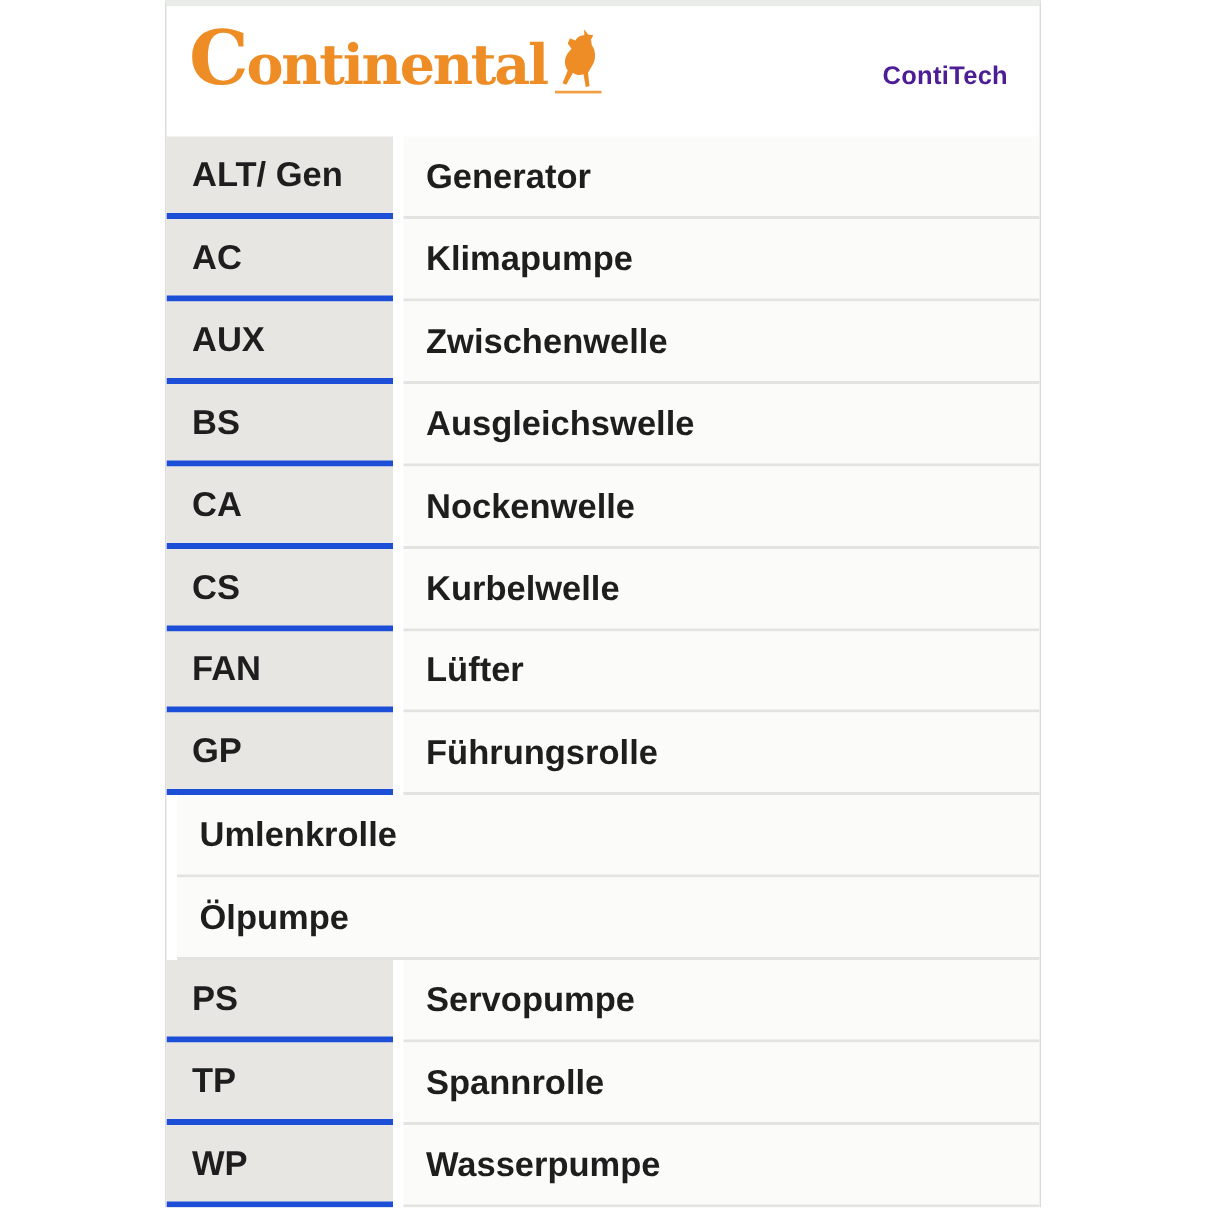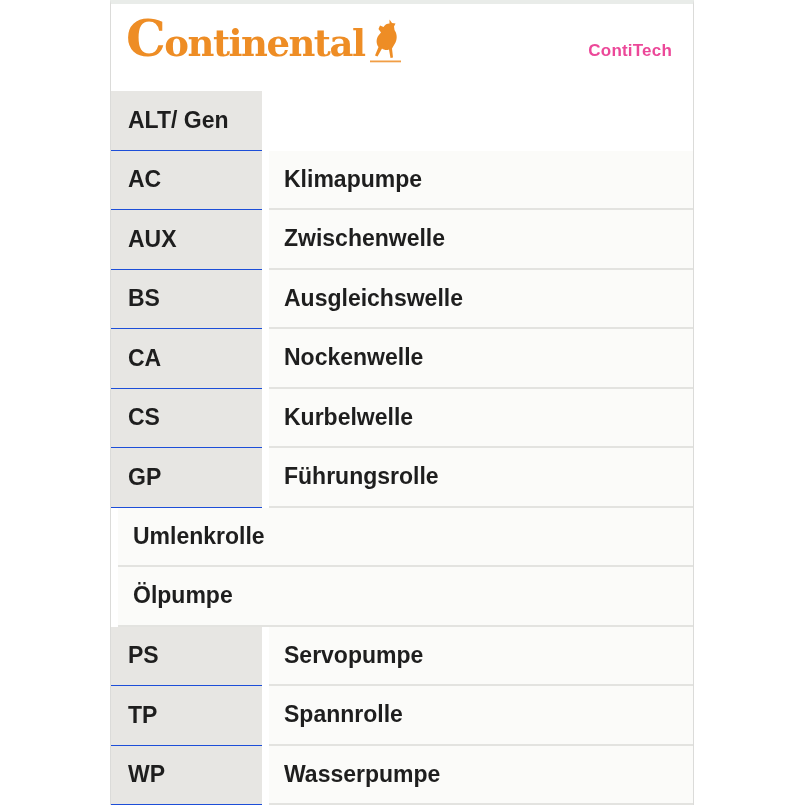--- a/index.html
+++ b/index.html
@@ -59,21 +59,21 @@
     margin-left: 3px;
     margin-top: 8px;
   }
   .subbrand {
     position: absolute;
     right: 21px;
     top: 37px;
     font-size: 17px;
     font-weight: bold;
     letter-spacing: 0.2px;
-    color: #ec4899;
+    color: #4c1d95;
   }
   
   .table {
     position: absolute;
     top: 87px;
     left: 0;
     right: 0;
     bottom: 0;
     display: flex;
     flex-direction: column;
@@ -90,21 +90,21 @@
     font-weight: bold;
     font-size: 23px;
     color: #1e1e1e;
     white-space: nowrap;
     overflow: hidden;
   }
   .abbr {
     width: 151px;
     padding-left: 17px;
     background: #e7e6e3;
-    border-bottom: 1px solid #1d4ed8;
+    border-bottom: 4px solid #1d4ed8;
   }
   .gutter {
     width: 7px;
     background: #ffffff;
   }
   .desc {
     flex: 1;
     padding-left: 15px;
     background: #fbfbf9;
     border-bottom: 2px solid #e3e3e0;
@@ -135,20 +135,23 @@
       </div>
       <span class="subbrand">ContiTech</span>
     </div>
 
     <div class="table">
         <div class="row">
         <div class="cell abbr">
           <span>ALT/ Gen</span>
         </div>
         <div class="gutter"></div>
+        <div class="cell desc">
+          <span>Generator</span>
+        </div>
       </div>
         <div class="row">
         <div class="cell abbr">
           <span>AC</span>
         </div>
         <div class="gutter"></div>
         <div class="cell desc">
           <span>Klimapumpe</span>
         </div>
       </div>
@@ -179,20 +182,29 @@
           <span>Nockenwelle</span>
         </div>
       </div>
         <div class="row">
         <div class="cell abbr">
           <span>CS</span>
         </div>
         <div class="gutter"></div>
         <div class="cell desc">
           <span>Kurbelwelle</span>
+        </div>
+      </div>
+        <div class="row">
+        <div class="cell abbr">
+          <span>FAN</span>
+        </div>
+        <div class="gutter"></div>
+        <div class="cell desc">
+          <span>Lüfter</span>
         </div>
       </div>
         <div class="row">
         <div class="cell abbr">
           <span>GP</span>
         </div>
         <div class="gutter"></div>
         <div class="cell desc">
           <span>Führungsrolle</span>
         </div>

